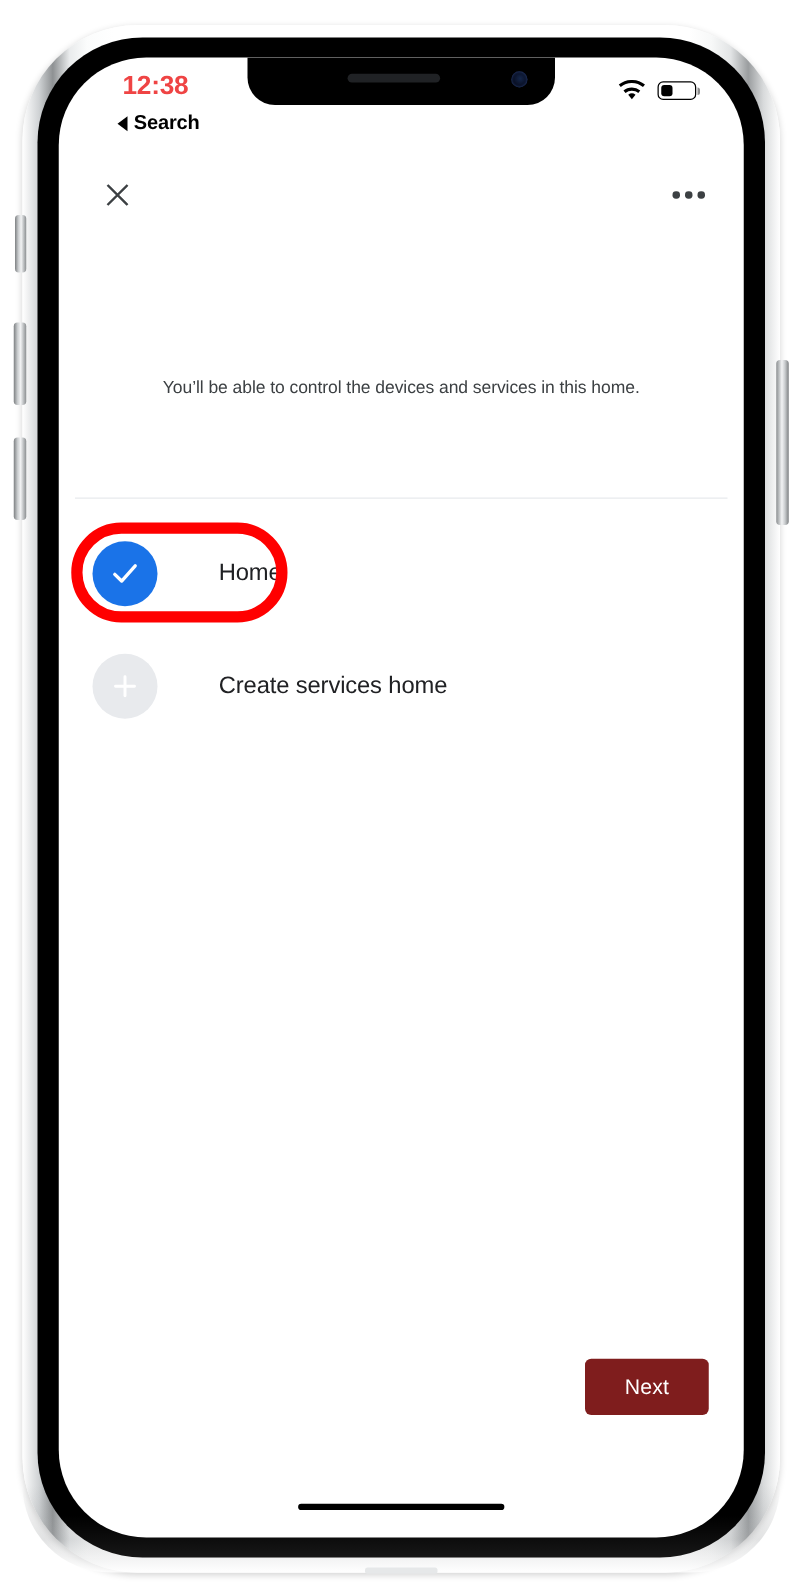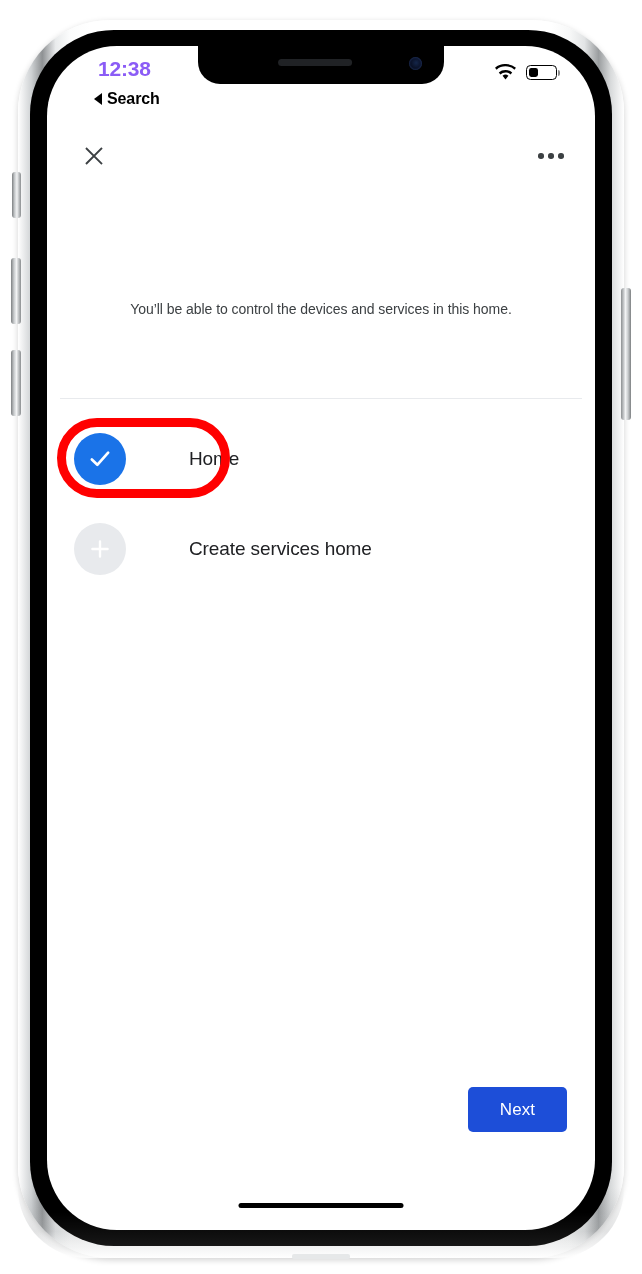--- a/index.html
+++ b/index.html
@@ -149,21 +149,21 @@
     height: 48px;
     z-index: 5;
   }
   .sb-time {
     position: absolute;
     left: 51px;
     top: 11px;
     font-size: 21px;
     font-weight: bold;
     letter-spacing: -0.2px;
-    color: #8b5cf6;
+    color: #ef4444;
   }
   .sb-right {
     position: absolute;
     right: 38px;
     top: 18px;
     display: flex;
     align-items: center;
     gap: 9px;
   }
   .wifi-icon { width: 23px; height: 17px; display: block; }
@@ -312,21 +312,21 @@
     border-radius: 50%;
     flex: 0 0 52px;
     display: flex;
     align-items: center;
     justify-content: center;
   }
   .row-icon.selected { background: #1a73e8; }
   .row-icon.addnew   { background: #e8eaed; }
   .row-icon svg { display: block; }
   .row-label {
-    margin-left: 63px;
+    margin-left: 49px;
     font-size: 19px;
     color: #202124;
     letter-spacing: -0.1px;
   }
 
   
   .red-highlight {
     position: absolute;
     left: 10px;
     top: 4px;
@@ -338,21 +338,21 @@
     z-index: 3;
   }
 
   
   .next-btn {
     position: absolute;
     right: 28px;
     bottom: 98px;
     min-width: 99px;
     height: 45px;
-    background: #1d4ed8;
+    background: #7f1d1d;
     border: none;
     border-radius: 5px;
     color: #ffffff;
     font-size: 17px;
     font-family: "Liberation Sans", sans-serif;
     letter-spacing: 0.1px;
     cursor: pointer;
     padding: 0 20px;
   }
 

